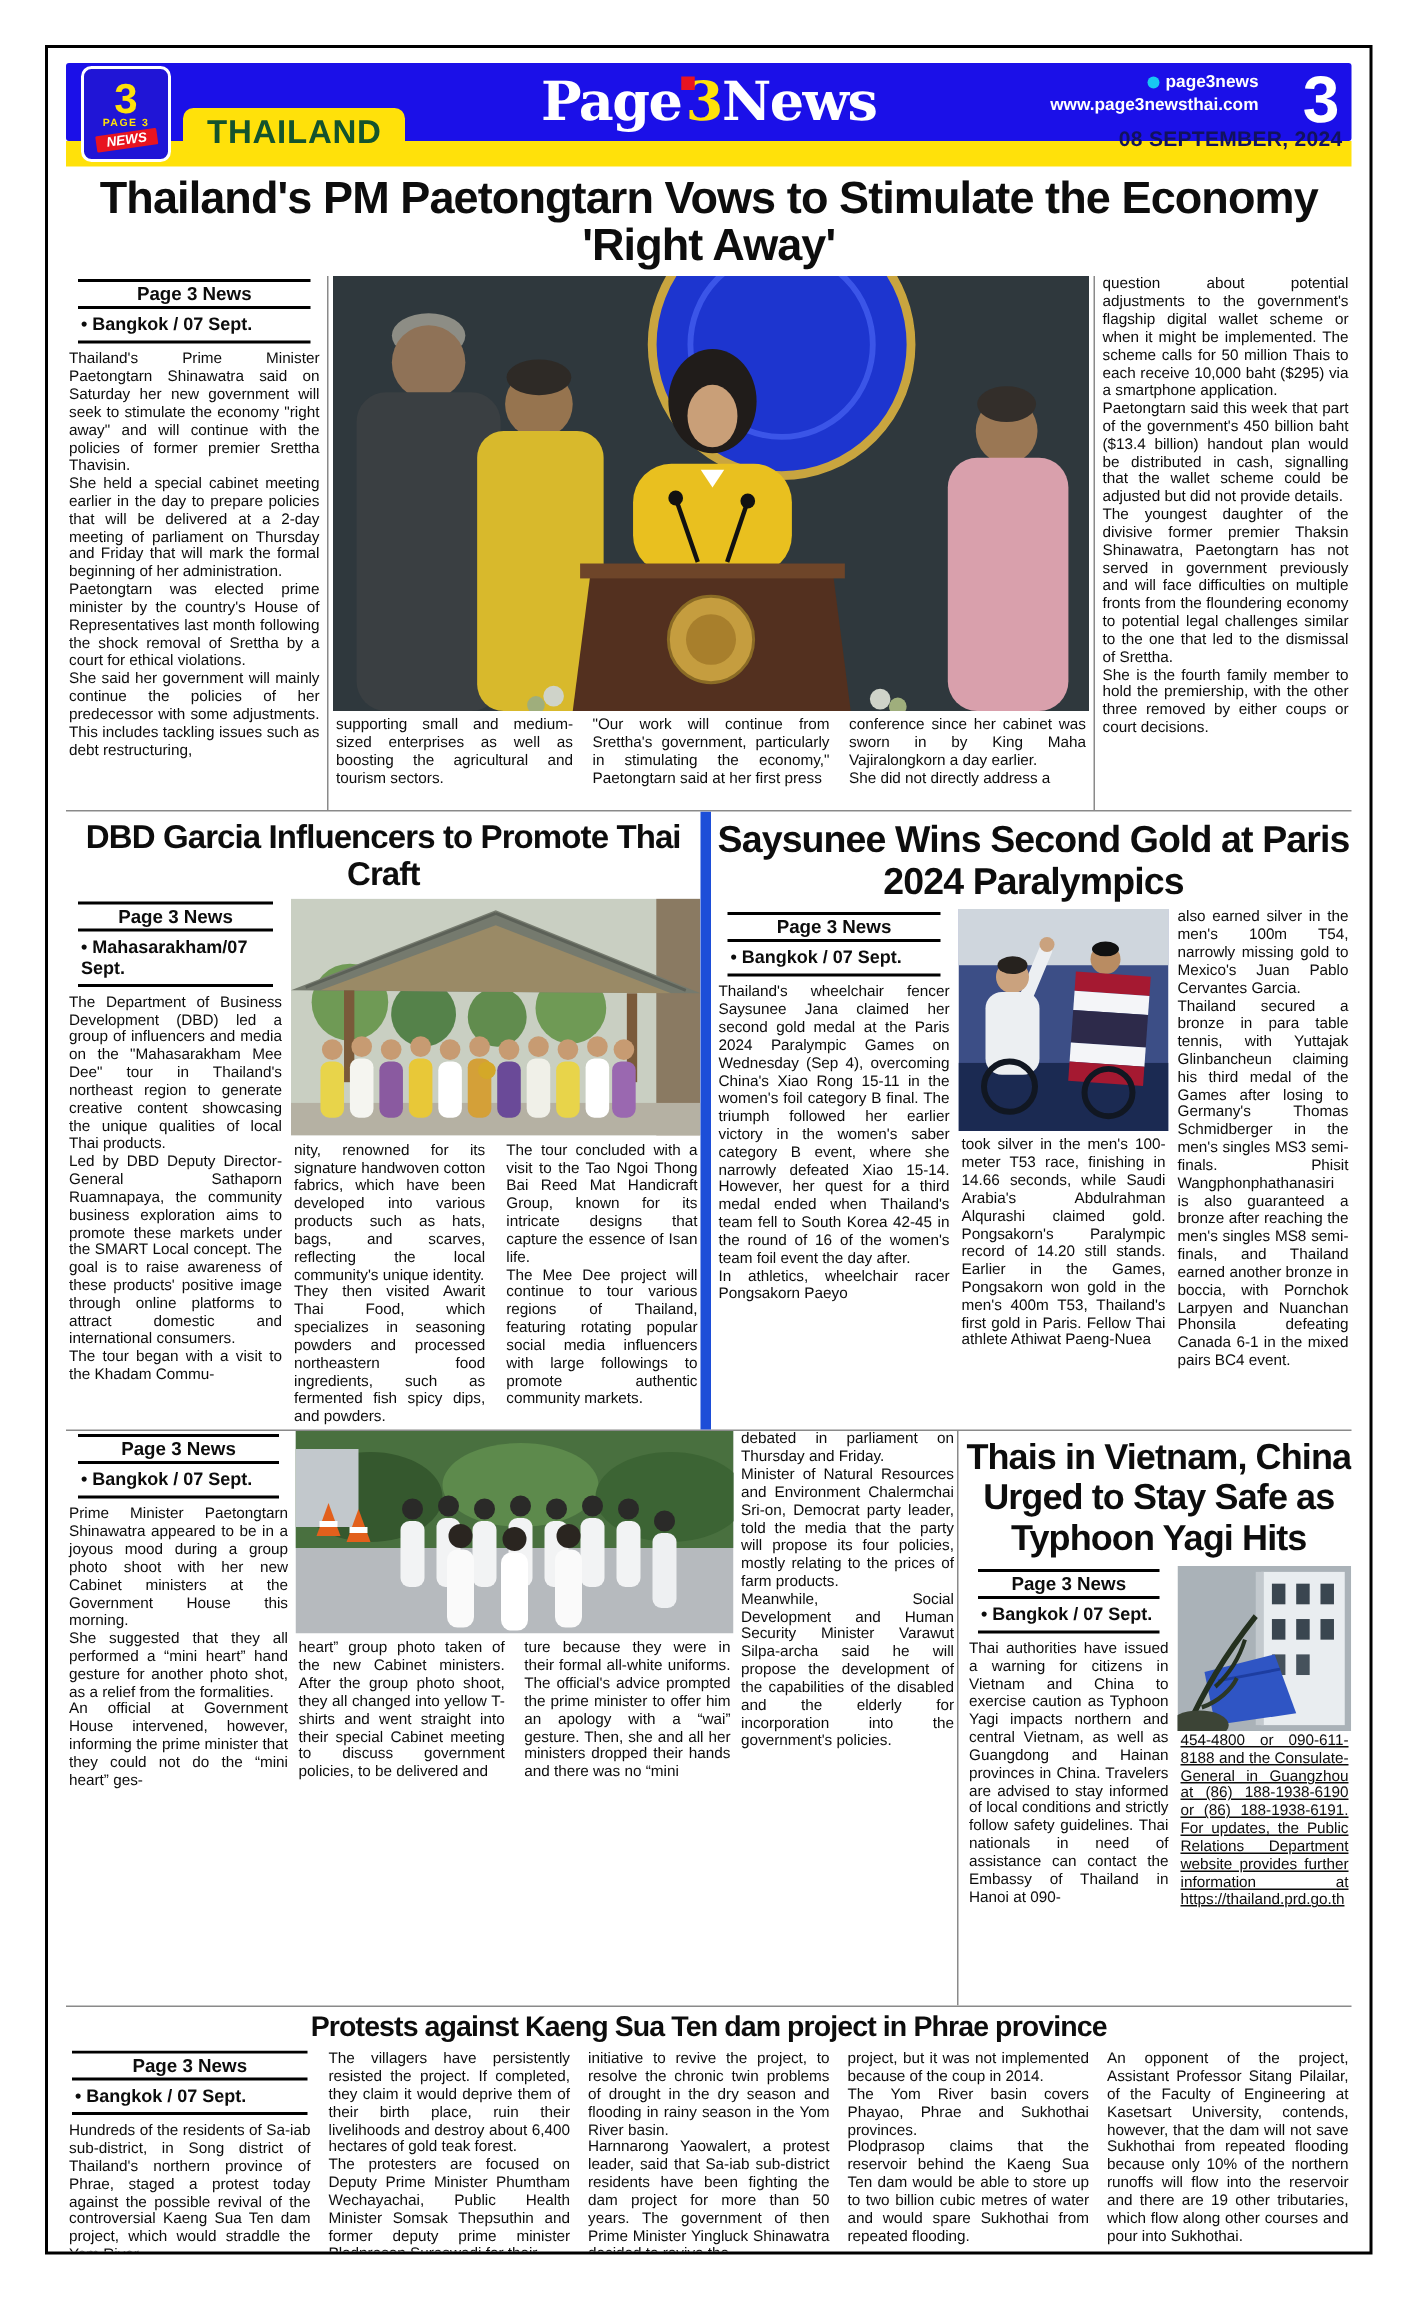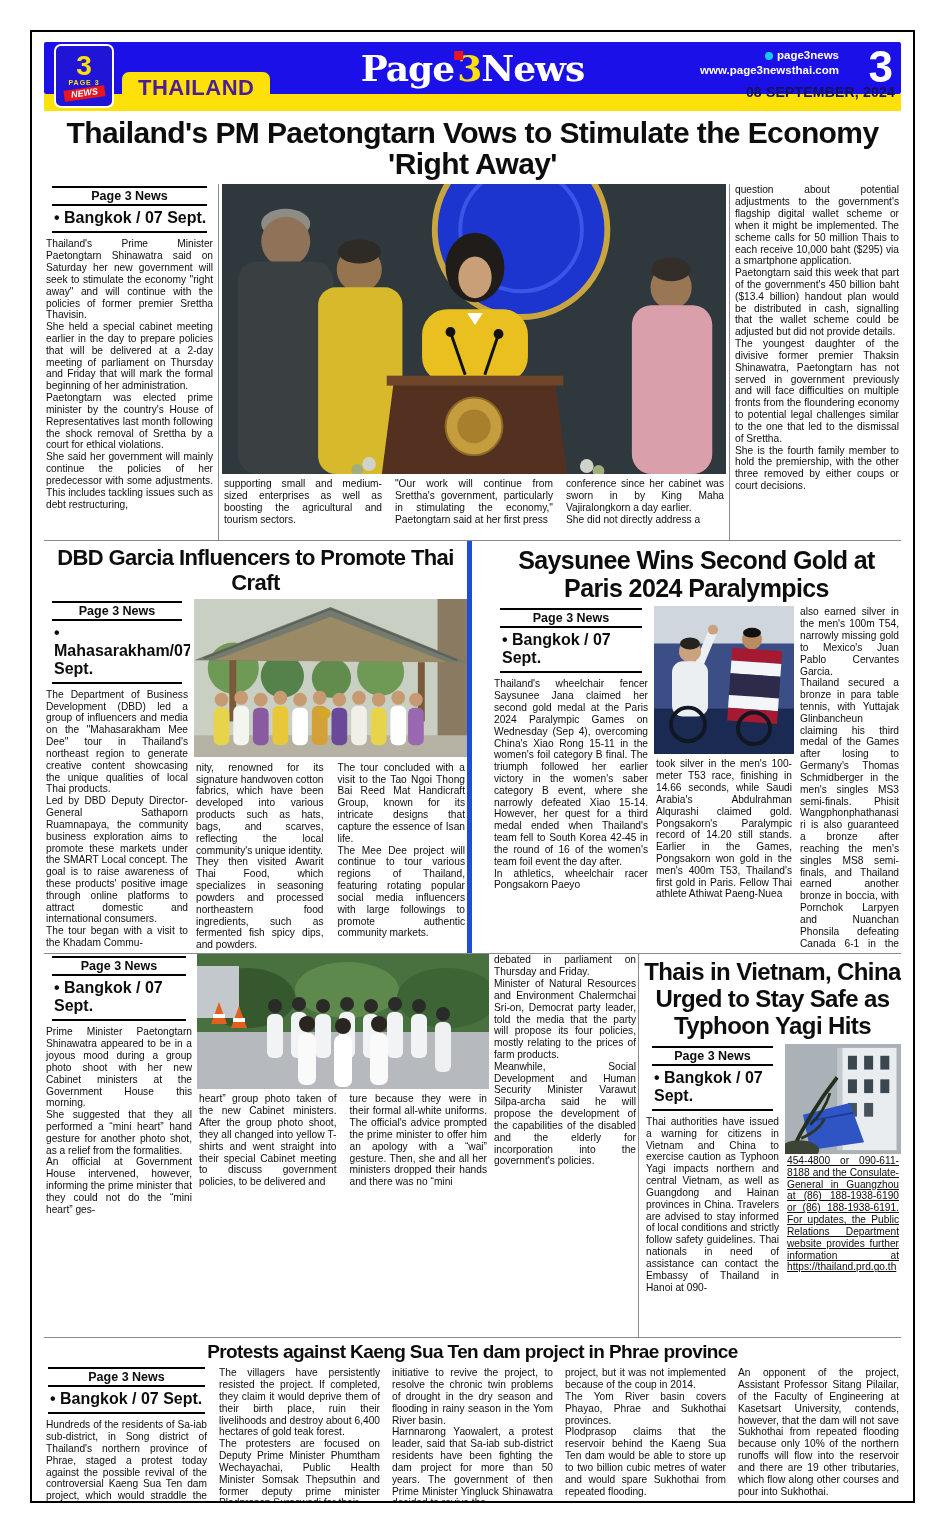--- a/index.html
+++ b/index.html
@@ -9,56 +9,56 @@
 
   
   .masthead { position:relative; height:70px; }
   .blue-bar { position:absolute; left:0; right:0; top:2px; height:52px; background:#1b10e8; border-radius:2px; }
   .yellow-strip { position:absolute; left:0; right:0; top:54px; height:17px; background:#ffe10a; }
   .date-txt { position:absolute; right:6px; top:44px; font-size:14px; font-weight:bold; color:#12125e; letter-spacing:0.2px; }
   .logo-box { position:absolute; left:10px; top:4px; width:60px; height:64px; background:#2015d6; border:2px solid #fff; border-radius:7px; z-index:3; display:flex; flex-direction:column; align-items:center; justify-content:center; }
   .logo-num { color:#ffe10a; font-weight:bold; font-size:28px; line-height:26px; }
   .logo-page { color:#ffe10a; font-weight:bold; font-size:7px; letter-spacing:1px; }
   .logo-news { background:#e81420; color:#fff; font-style:italic; font-weight:bold; font-size:9px; line-height:11px; padding:0 7px; transform:rotate(-8deg); margin-top:2px; border-radius:1px; }
-  .thailand-tab { position:absolute; left:78px; top:32px; height:31px; padding:0 16px; background:#ffe10a; color:#4c1d95; font-weight:bold; font-size:22px; display:flex; align-items:center; border-radius:7px; z-index:2; letter-spacing:0.5px; }
+  .thailand-tab { position:absolute; left:78px; top:32px; height:31px; padding:0 16px; background:#ffe10a; color:#14532d; font-weight:bold; font-size:22px; display:flex; align-items:center; border-radius:7px; z-index:2; letter-spacing:0.5px; }
   .brand { position:absolute; left:50%; transform:translateX(-50%); top:8px; font-family:"DejaVu Serif", serif; font-weight:bold; font-size:36px; line-height:40px; color:#fff; white-space:nowrap; letter-spacing:-1px; }
   .brand .b3 { color:#ffe10a; position:relative; padding-left:3px; }
   .brand .b3::before { content:""; position:absolute; left:0; top:4px; width:9px; height:9px; background:#e81420; }
   .right-info { position:absolute; right:62px; top:9px; text-align:right; color:#fff; z-index:2; }
   .social-row { font-size:11.5px; font-weight:bold; }
   .dot { display:inline-block; width:8px; height:8px; border-radius:50%; background:#17c9f2; margin-right:4px; vertical-align:middle; }
   .website { font-size:11.5px; font-weight:bold; margin-top:3px; }
   .big-page-num { position:absolute; right:8px; top:0px; font-size:44px; font-weight:bold; color:#fff; line-height:54px; z-index:2; }
 
   
   .hl { font-weight:bold; text-align:center; color:#0d0d0d; letter-spacing:-0.6px; }
   .hl-xl { font-size:30px; line-height:1.04; margin:7px 2px 5px; }
   .bt { font-size:10.2px; line-height:1.16; text-align:justify; white-space:pre-line; word-break:break-word; padding:0 2px; }
   .byline { border-top:2px solid #000; border-bottom:2px solid #000; font-weight:bold; margin:2px 8px 5px; }
   .byline-src { text-align:center; font-size:12.5px; border-bottom:2px solid #000; padding:1px 0; }
-  .byline-place { font-size:16px; padding:3px 0 4px 2px; }
+  .byline-place { font-size:12px; padding:3px 0 4px 2px; }
   .photo { display:block; width:100%; }
 
   
   .art1-grid { display:grid; grid-template-columns:174px 512px 171px; height:356px; overflow:hidden; }
   .art1-left { overflow:hidden; padding-right:3px; }
   .art1-center { border-left:1px solid #8a8a8a; border-right:1px solid #8a8a8a; padding:0 3px; overflow:hidden; }
   .cap-row { display:flex; gap:9px; margin-top:4px; height:60px; overflow:hidden; }
   .cap-row .bt { flex:1; }
   .art1-right { overflow:hidden; padding-left:3px; }
 
   
   .sec2 { display:grid; grid-template-columns:423px 1fr; border-top:1px solid #8a8a8a; height:413px; overflow:hidden; }
   .hl-dbd { font-size:22px; line-height:1.1; margin:5px 0 4px; }
   .dbd-body { display:grid; grid-template-columns:146px 1fr; height:372px; overflow:hidden; }
   .dbd-left { overflow:hidden; }
   .dbd-right { padding-left:4px; overflow:hidden; }
   .dbd-caps { display:flex; gap:10px; margin-top:5px; height:206px; overflow:hidden; }
   .dbd-caps .bt { flex:1; }
-  .sayspart { border-left:5px solid #1d4ed8; padding-left:20px; overflow:hidden; }
+  .sayspart { border-left:7px solid #1d4ed8; padding-left:3px; overflow:hidden; }
   .hl-says { font-size:25px; line-height:1.1; margin:6px 0 4px; }
   .says-body { display:grid; grid-template-columns:158px 140px 1fr; gap:4px; height:344px; overflow:hidden; }
   .says-mid .bt { margin-top:4px; }
 
   
   .sec3 { display:grid; grid-template-columns:594px 1fr; border-top:1px solid #8a8a8a; height:384px; overflow:hidden; }
   .hl-cab { font-size:29px; line-height:1.1; margin:6px 0 5px; }
   .cab-body { display:grid; grid-template-columns:150px 292px 1fr; gap:3px; height:306px; overflow:hidden; }
   .cab-caps { display:flex; gap:9px; margin-top:4px; height:164px; overflow:hidden; }
   .cab-caps .bt { flex:1; }

